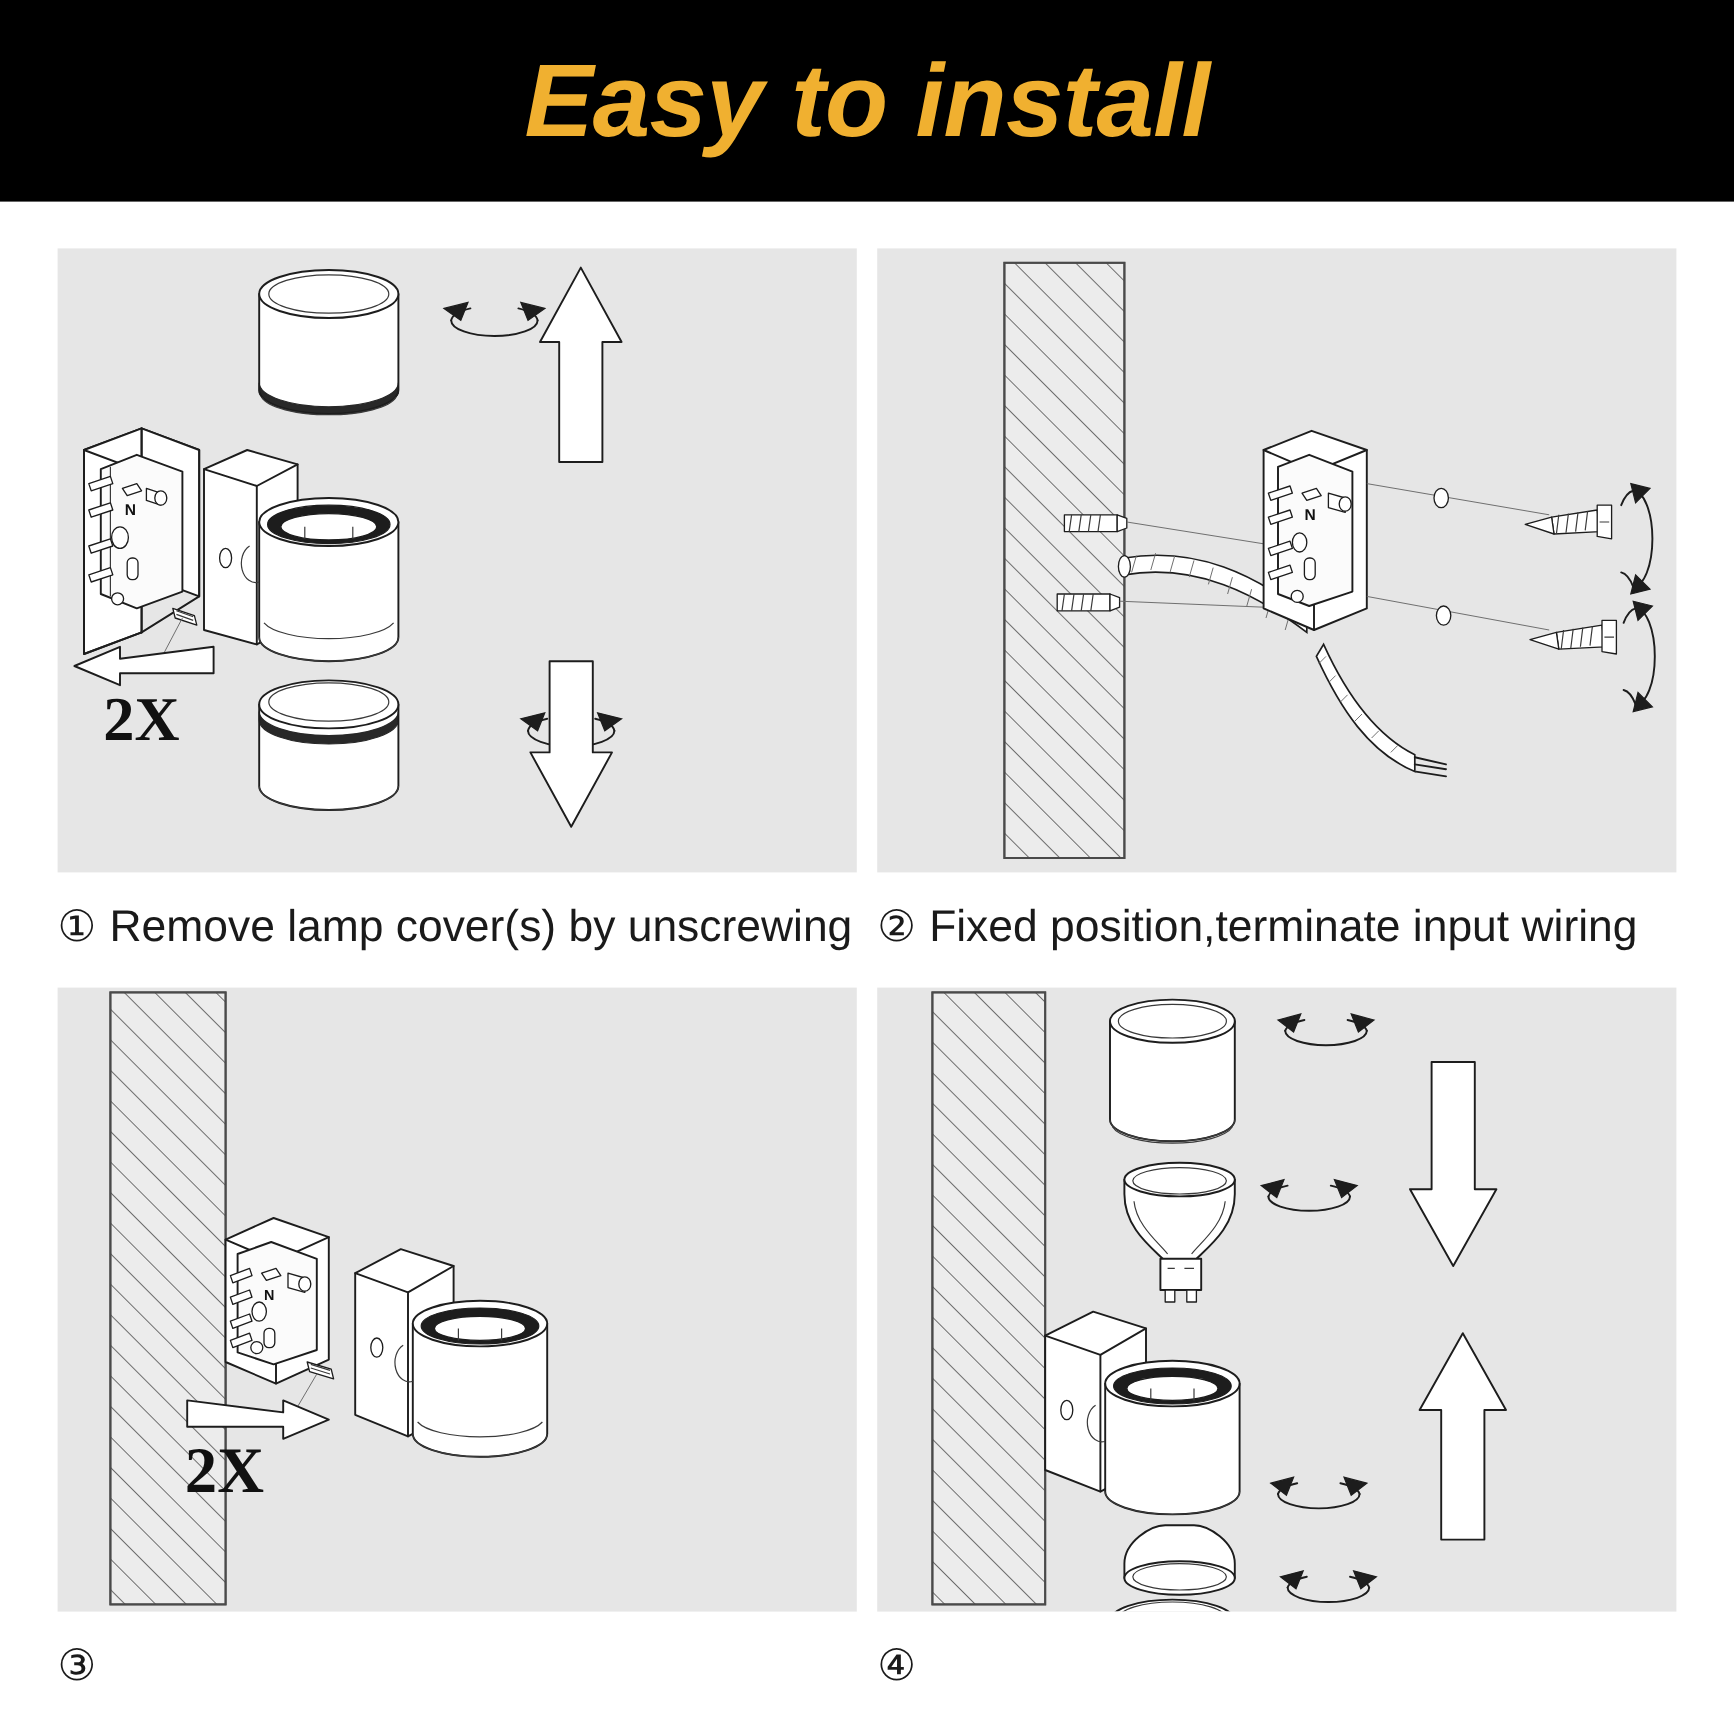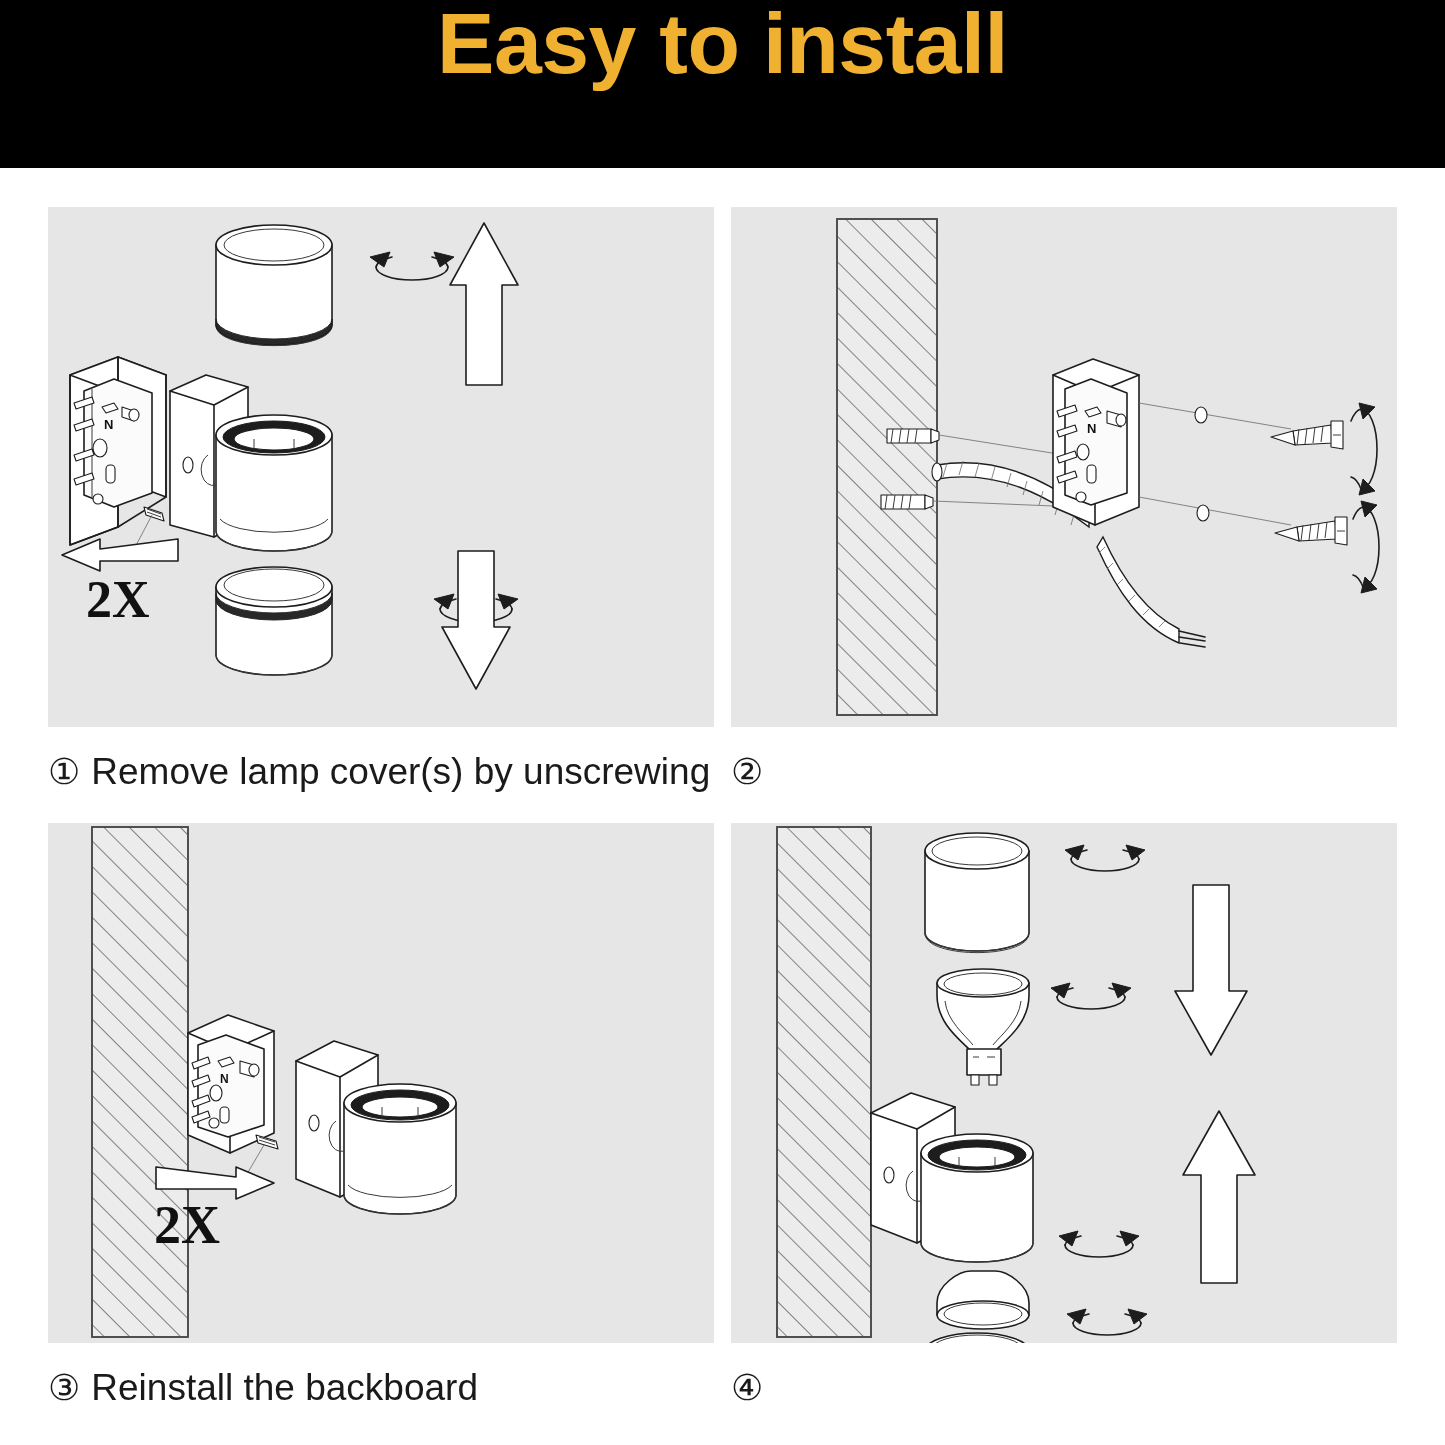--- a/index.html
+++ b/index.html
@@ -8,21 +8,21 @@
     background:#ffffff;
     font-family:"Liberation Sans", sans-serif;
     overflow:hidden;
   }
   #root{position:relative;width:1445px;height:1445px;}
 
   
   .header{
     position:absolute;left:0;top:0;width:1445px;height:168px;
     background:#000000;
-    display:flex;align-items:flex-start;justify-content:center;
+    display:flex;align-items:center;justify-content:center;font-style:italic;
   }
   .header-title{
     color:#F0B030;
     font-size:86px;
     font-weight:700;
     letter-spacing:-0.5px;
     line-height:1;
     font-family:"Liberation Sans", sans-serif;
     white-space:nowrap;
   }
@@ -281,20 +281,21 @@
             <path class="ln" d="M632 300 A16 40 0 0 1 632 380" fill="none" stroke-width="2"></path>
             <path class="ln" d="M632 300 A16 40 0 0 0 622 312" fill="none" stroke-width="2"></path>
             <path class="ln" d="M632 380 A16 40 0 0 0 622 368" fill="none" stroke-width="2"></path>
             <path class="fdark" d="M646 298 L630 294 L634 310 Z"></path>
             <path class="fdark" d="M646 382 L630 386 L634 370 Z"></path>
           </g>
         </svg>
       </div>
       <div class="caption">
         <span class="num">②</span>
+        <span>Fixed position,terminate input wiring</span>
       </div>
     </div>
 
     <div class="step step-3">
       <div class="panel" style="background: rgb(230, 230, 230);">
         <svg viewBox="0 0 666 520" xmlns="http://www.w3.org/2000/svg">
           <defs>
             <pattern id="hatch3" width="18" height="18" patternTransform="rotate(-45)" patternUnits="userSpaceOnUse">
               <line x1="0" y1="0" x2="0" y2="18" stroke="#4a4a4a" stroke-width="1.3"></line>
             </pattern>
@@ -348,21 +349,20 @@
               <path class="ln-thin" d="M334 284 L334 294 M370 284 L370 294"></path>
               <path class="ln-thin" d="M296 372 A56 19 0 0 0 408 372"></path>
               <path class="ln-thin" d="M300 362 A54 17 0 0 0 404 362"></path>
               <path class="ln-thin" d="M288 298 a12 16 0 0 0 8 30"></path>
             </g>
           </g>
         </svg>
       </div>
       <div class="caption">
         <span class="num">③</span>
-        <span>Reinstall the backboard</span>
       </div>
     </div>
 
     <div class="step step-4">
       <div class="panel" style="background: rgb(230, 230, 230);">
         <svg viewBox="0 0 666 520" xmlns="http://www.w3.org/2000/svg">
           <defs>
             <pattern id="hatch4" width="18" height="18" patternTransform="rotate(-45)" patternUnits="userSpaceOnUse">
               <line x1="0" y1="0" x2="0" y2="18" stroke="#4a4a4a" stroke-width="1.3"></line>
             </pattern>

